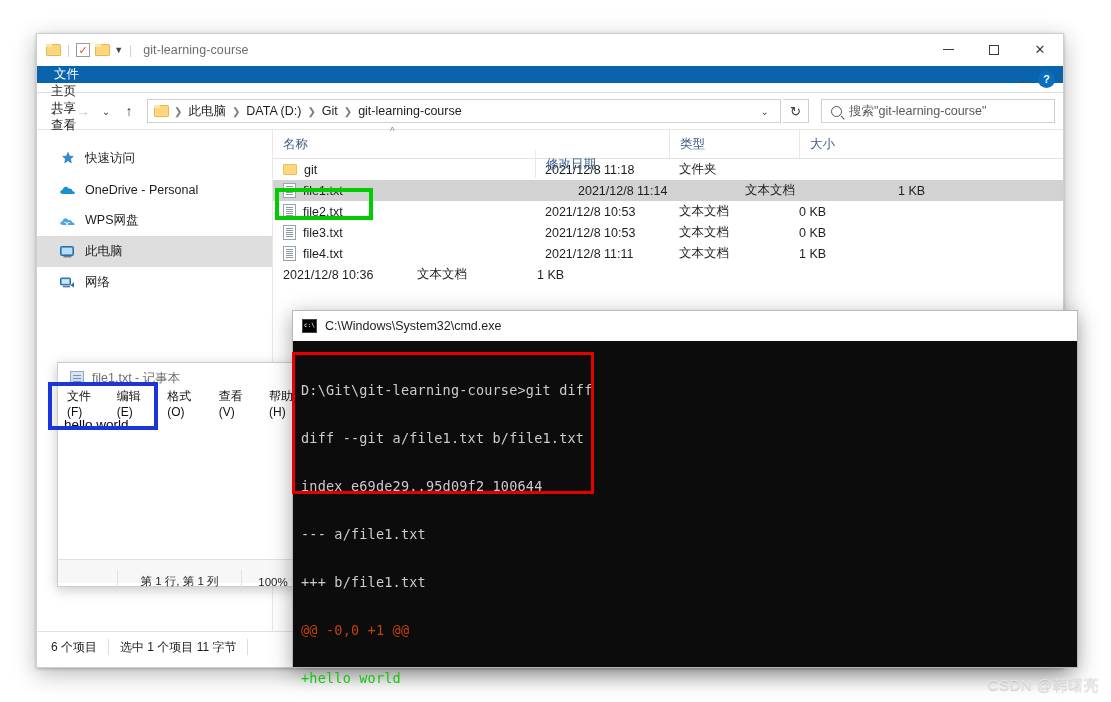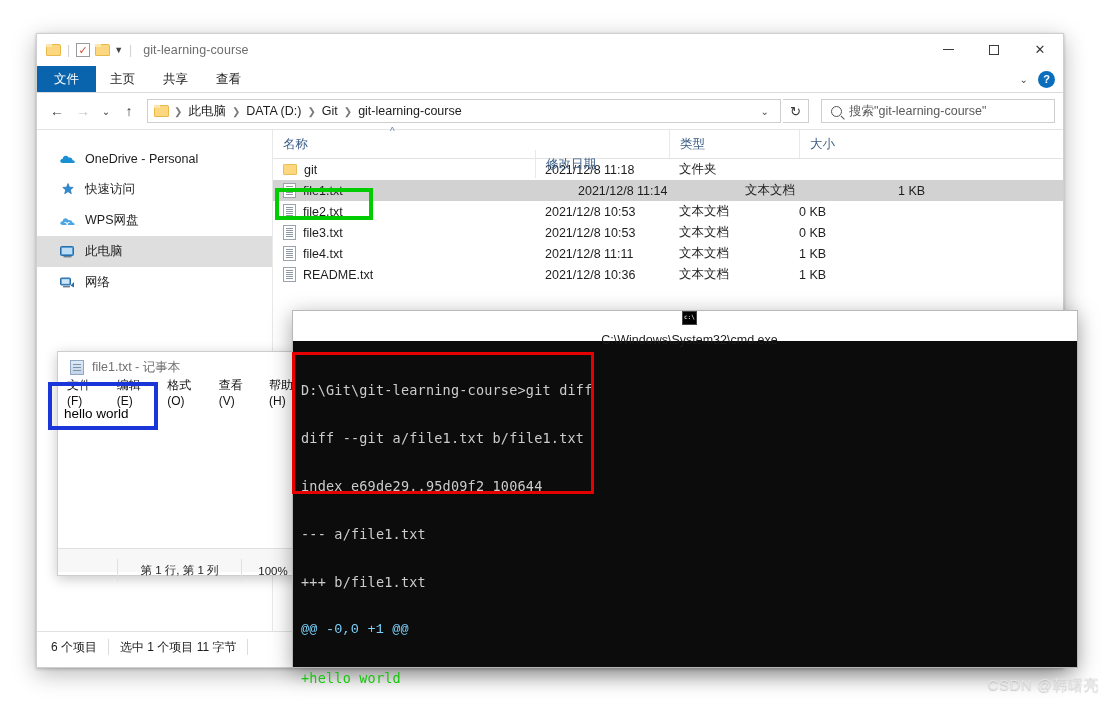--- a/index.html
+++ b/index.html
@@ -51,21 +51,21 @@
   .win-btn {
     width: 46px; height: 31px; display:flex; align-items:center; justify-content:center;
     font-size: 13px; color:#3b3b3b;
   }
   .glyph-min { display:inline-block; width:11px; height:1px; background:#3b3b3b; }
   .glyph-max { display:inline-block; width:10px; height:10px; border:1px solid #3b3b3b; box-sizing:border-box; }
 
   
   .exp-tabs {
     height: 26px; display:flex; align-items:stretch; position:relative;
-    border-bottom: 1px solid #dcdcdc; background:#fff;
+    border-bottom: 1px solid #dcdcdc; background:#fff;flex-direction:column;
   }
   .exp-tab {
     display:flex; align-items:center; padding: 0 14px; font-size:12.5px; color:#1a1a1a;
   }
   .exp-tab.file { background:#0a64ad; color:#fff; padding: 0 17px; }
   .ribbon-right { position:absolute; right:4px; top:0; height:26px; display:flex; align-items:center; gap:6px; }
   .ribbon-caret { font-size:10px; color:#4a4a4a; padding: 0 4px; }
   .help-btn {
     width:17px; height:17px; border-radius:50%; background:#0a6ebd; color:#fff;
     font-size:11px; font-weight:bold; display:flex; align-items:center; justify-content:center;
@@ -154,21 +154,21 @@
   .exp-status {
     height: 30px; border-top:1px solid #e2e2e2; display:flex; align-items:center;
     font-size:12px; color:#1d1d1d; padding-left:14px; gap:0;
     background:#fff;
   }
   .status-seg { padding-right:11px; }
   .status-sep { width:1px; height:16px; background:#dcdcdc; margin-right:11px; }
 
   
   #notepad {
-    position:absolute; left: 57px; top: 351px; width: 248px; height: 225px;
+    position:absolute; left: 57px; top: 362px; width: 248px; height: 225px;
     background:#fff; border:1px solid #cdcdcd; box-sizing:border-box;
     box-shadow: 0 3px 12px rgba(0,0,0,0.22);
   }
   .np-title { height: 30px; display:flex; align-items:center; gap:8px; padding-left:12px; background:#fff; }
   .np-title-text { font-size:12.5px; color:#707070; }
   .ico-notepad {
     width:14px; height:15px; background: linear-gradient(#dfe9f5,#c3d4e8);
     border:1px solid #8fa8c4; position:relative; flex:none; box-sizing:border-box;
   }
   .ico-notepad:before {
@@ -189,38 +189,38 @@
   .np-st-2 { width: 124px; border-right:1px solid #e0e0e0; }
   .np-st-3 { width: 62px; }
 
   
   #cmd {
     position:absolute; left: 292px; top: 310px; width: 786px; height: 358px;
     background:#0c0c0c; border:1px solid #b8b8b8; box-sizing:border-box;
     box-shadow: 0 5px 20px rgba(0,0,0,0.35);
   }
   .cmd-title {
-    height: 30px; background:#fff; display:flex; align-items:center; gap:8px; padding-left:9px;flex-direction:column;
+    height: 30px; background:#fff; display:flex; align-items:center; gap:8px; padding-left:9px;
   }
   .cmd-title-text { font-size:12.5px; color:#1d1d1d; }
   .ico-cmd {
     width:15px; height:14px; background:#000; border:1px solid #444; position:relative; flex:none;
     box-sizing:border-box;
   }
   .ico-cmd:before {
     content:"c:\\"; position:absolute; left:1px; top:2px; font-size:6px; color:#fff;
     font-family:"DejaVu Sans Mono", monospace; line-height:1;
   }
   .cmd-body {
     padding: 9px 0 0 8px;
     font-family: "DejaVu Sans Mono", "Liberation Mono", monospace;
     font-size: 13.5px; line-height: 16px; color:#cccccc; white-space:pre;
   }
   .cmd-line { letter-spacing: 0.2px; }
-  .cmd-cyan { color:#7dd3fc;font-family:Liberation Mono, monospace; }
+  .cmd-cyan { color:#c2410c; }
   .cmd-green { color:#16c60c; }
 
   
   .anno { position:absolute; box-sizing:border-box; pointer-events:none; }
   #anno-green { left: 275px; top: 188px; width: 98px; height: 32px; border: 4px solid #00cc00; }
   #anno-blue  { left: 48px;  top: 382px; width: 110px; height: 48px; border: 4px solid #1b36d8; }
   #anno-red   { left: 292px; top: 352px; width: 302px; height: 142px; border: 3px solid #e60000; }
 
   
   #watermark {
@@ -295,32 +295,32 @@
         <span class="search-text">搜索"git-learning-course"</span>
       </div>
     </div>
 
     <div class="exp-body">
 
       <div class="exp-nav">
         <div class="nav-item">
           <span class="nav-ico">
             <svg width="17" height="16" viewBox="0 0 17 16">
+                <path d="M9 1.5 L10.4 5.2 L14.2 5.4 L11.3 7.9 L12.3 11.7 L9 9.6 L5.7 11.7 L6.7 7.9 L3.8 5.4 L7.6 5.2 Z" fill="#2e8bd4" stroke="#1e6fae" stroke-width=".7"></path>
+              </svg>
+          </span>
+          <span>快速访问</span>
+        </div>
+        <div class="nav-item">
+          <span class="nav-ico">
+            <svg width="17" height="16" viewBox="0 0 17 16">
                 <path d="M4 12 C1.8 12 0.8 10.5 1.4 9.2 C1.9 8.1 3.1 7.8 3.6 7.9 C3.6 5.6 5.6 4.3 7.4 4.7 C8.6 5 9.2 5.9 9.5 6.6 C11.4 5.9 13.6 7.2 13.6 9.2 C15.2 9.3 16 10.3 15.8 11.2 C15.6 11.8 15 12 14.3 12 Z" fill="#1a8fd4"></path>
               </svg>
           </span>
           <span>OneDrive - Personal</span>
-        </div>
-        <div class="nav-item">
-          <span class="nav-ico">
-            <svg width="17" height="16" viewBox="0 0 17 16">
-                <path d="M9 1.5 L10.4 5.2 L14.2 5.4 L11.3 7.9 L12.3 11.7 L9 9.6 L5.7 11.7 L6.7 7.9 L3.8 5.4 L7.6 5.2 Z" fill="#2e8bd4" stroke="#1e6fae" stroke-width=".7"></path>
-              </svg>
-          </span>
-          <span>快速访问</span>
         </div>
         <div class="nav-item">
           <span class="nav-ico">
             <svg width="17" height="16" viewBox="0 0 17 16">
                 <path d="M4 12 C1.8 12 0.8 10.6 1.5 9.4 C2 8.4 3.1 8.1 3.7 8.2 C3.8 6.2 5.6 5 7.3 5.4 C8.5 5.7 9.1 6.5 9.4 7.2 C11.2 6.6 13.3 7.8 13.4 9.6 C14.9 9.7 15.8 10.6 15.6 11.4 C15.4 11.9 14.9 12 14.2 12 Z" fill="#4aa6e8"></path>
                 <path d="M5.5 9.5 L7.2 9.5 L8.3 12 L9 9.5 L10.6 9.5" stroke="#fff" stroke-width="1" fill="none"></path>
               </svg>
           </span>
           <span>WPS网盘</span>
         </div>
@@ -408,24 +408,20 @@
           <div class="cell name">
             <span class="ico-doc"></span>
             <span>file4.txt</span>
           </div>
           <div class="cell date">2021/12/8 11:11</div>
           <div class="cell type">文本文档</div>
           <div class="cell size">1 KB</div>
         </div>
 
         <div class="row">
-          <div class="cell name">
-            <span class="ico-doc"></span>
-            <span>README.txt</span>
-          </div>
           <div class="cell date">2021/12/8 10:36</div>
           <div class="cell type">文本文档</div>
           <div class="cell size">1 KB</div>
         </div>
       </div>
     </div>
 
     <div class="exp-status">
       <span class="status-seg">6 个项目</span>
       <span class="status-sep"></span>

